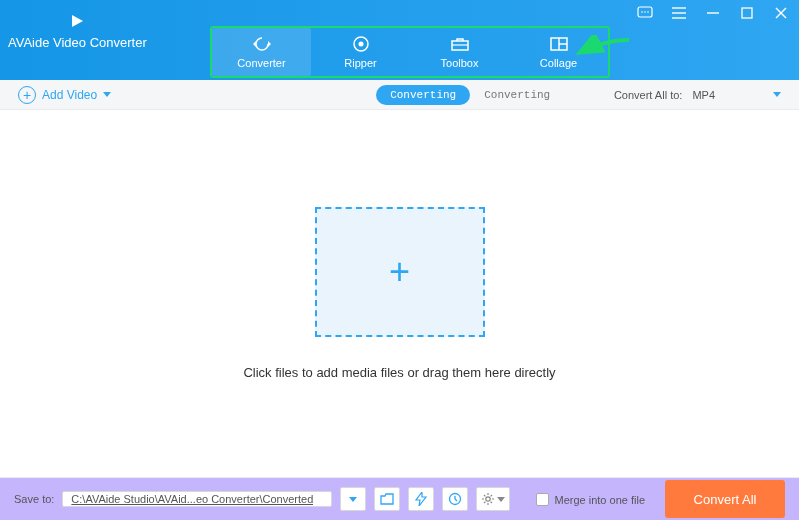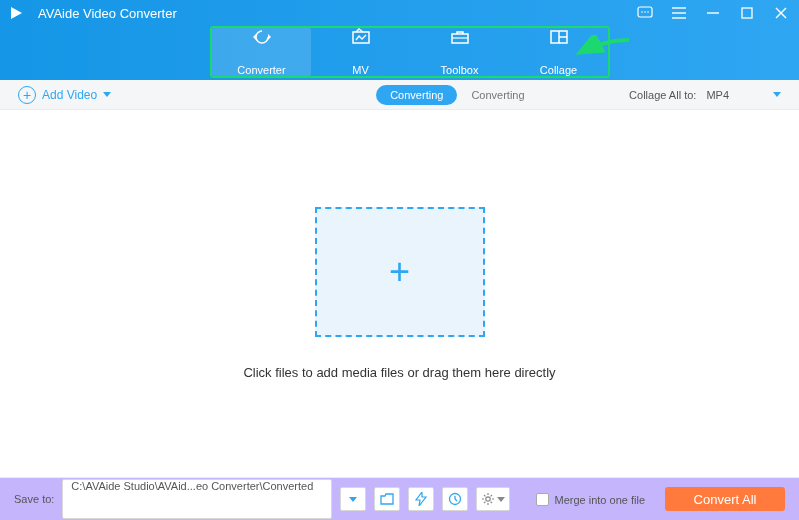--- a/index.html
+++ b/index.html
@@ -1,45 +1,45 @@
 <!DOCTYPE html>
 <html><head>
 <meta charset="utf-8">
 <style>
   * { box-sizing: border-box; margin: 0; padding: 0; font-family: -apple-system, BlinkMacSystemFont, "Segoe UI", Arial, sans-serif; }
   body { width: 799px; height: 520px; overflow: hidden; background: #fff; }
   .header { height: 80px; background: linear-gradient(90deg, #1596e6 0%, #2fa6f2 100%); display: flex; position: relative; }
-  .app-title { position: absolute; left: 8px; top: 5px; color: #fff; font-size: 13px; display: flex; align-items: center; gap: 14px; }
+  .app-title { position: absolute; left: 8px; top: 13px; color: #fff; font-size: 13px; display: flex; align-items: center; gap: 6px; flex-direction: column; }
   .logo-icon { width: 16px; height: 16px; display: inline-flex; align-items: center; justify-content: center; }
   .window-controls { position: absolute; right: 10px; top: 5px; display: flex; gap: 18px; align-items: center; }
   .win-ctrl { width: 16px; height: 16px; color: #fff; cursor: pointer; display: flex; align-items: center; justify-content: center; }
   .tabs-wrap { position: absolute; left: 210px; top: 26px; width: 400px; height: 52px; display: flex; border: 2px solid #1cd96f; border-radius: 3px; }
-  .tab { flex: 1; display: flex; flex-direction: column; align-items: center; justify-content: space-between; gap: 4px; color: #fff; font-size: 11px; cursor: pointer; }
+  .tab { flex: 1; display: flex; flex-direction: column; align-items: center; justify-content: center; gap: 4px; color: #fff; font-size: 11px; cursor: pointer; }
   .tab.active { background: rgba(255,255,255,0.15); border-radius: 2px; }
   .tab .tab-icon { width: 22px; height: 18px; display: flex; align-items: center; justify-content: center; }
   .annotation-arrow { position: absolute; right: 165px; top: 35px; pointer-events: none; }
   .subheader { height: 30px; background: #f5f6f8; border-bottom: 1px solid #ececec; display: flex; align-items: center; padding: 0 18px; }
   .add-files { display: flex; align-items: center; gap: 6px; color: #2fa6f2; font-size: 12px; cursor: pointer; }
   .plus-circle { width: 18px; height: 18px; border: 1.5px solid #2fa6f2; border-radius: 50%; display: flex; align-items: center; justify-content: center; font-size: 14px; line-height: 1; }
   .seg-tabs { margin-left: 265px; display: flex; align-items: center; gap: 0; }
-  .seg-tab { font-size: 11px; color: #777; padding: 4px 14px; border-radius: 12px; cursor: pointer; }
+  .seg-tab { font-size: 11px; color: #777; padding: 4px 14px; border-radius: 12px; cursor: pointer; font-family: Liberation Mono, monospace; }
   .seg-tab.active { background: #2fa6f2; color: #fff; }
   .convert-all-label { margin-left: auto; font-size: 11px; color: #555; display: flex; align-items: center; gap: 10px; }
-  .format-select { display: flex; align-items: center; gap: 44px; cursor: pointer; }
+  .format-select { display: flex; align-items: center; gap: 58px; cursor: pointer; }
   .main { height: 367px; display: flex; flex-direction: column; align-items: center; justify-content: center; gap: 28px; }
   .dropzone { width: 170px; height: 130px; border: 2px dashed #2fa6f2; background: #e9f4fd; display: flex; align-items: center; justify-content: center; cursor: pointer; }
   .dropzone .big-plus { color: #2fa6f2; font-size: 36px; font-weight: 200; }
   .hint { color: #333; font-size: 13px; }
   .footer { height: 43px; background: #c4b5fd; border-top: 1px solid #ececec; display: flex; align-items: center; padding: 0 14px; gap: 8px; }
   .save-label { font-size: 11px; color: #555; }
-  .path-box { width: 270px; height: 40px; border: 1px solid #d8d8d8; border-radius: 2px; display: flex; align-items: flex-start; padding: 0 8px; font-size: 11px; color: #555; background: #fff; }
+  .path-box { width: 270px; height: 16px; border: 1px solid #d8d8d8; border-radius: 2px; display: flex; align-items: center; padding: 0 8px; font-size: 11px; color: #555; background: #fff; text-decoration: underline; }
   .footer-btn { width: 26px; height: 24px; border: 1px solid #d8d8d8; border-radius: 2px; display: flex; align-items: center; justify-content: center; background: #fff; cursor: pointer; color: #2fa6f2; }
   .merge-wrap { margin-left: auto; display: flex; align-items: flex-end; gap: 6px; font-size: 11px; color: #555; margin-right: 12px; cursor: pointer; }
   .chk { width: 13px; height: 13px; border: 1px solid #aaa; border-radius: 2px; background: #fff; }
-  .convert-btn { width: 120px; height: 24px; background: #ff7a3c; color: #fff; border: none; border-radius: 3px; font-size: 13px; cursor: pointer; }
+  .convert-btn { width: 120px; height: 38px; background: #ff7a3c; color: #fff; border: none; border-radius: 3px; font-size: 13px; cursor: pointer; }
   .dd-caret { width: 0; height: 0; border-left: 4px solid transparent; border-right: 4px solid transparent; border-top: 5px solid currentColor; display: inline-block; }
 </style>
 </head>
 <body>
 
 <div class="header">
   <div class="app-title">
     <span class="logo-icon">
       <svg width="16" height="16" viewBox="0 0 16 16">
           <polygon points="3,2 14,8 3,14" fill="#fff"></polygon>
@@ -89,26 +89,25 @@
             <path d="M11 3 A6 6 0 1 0 17 9" fill="none" stroke="#fff" stroke-width="1.5"></path>
             <polygon points="17,6 17,12 20,9" fill="#fff"></polygon>
             <polygon points="5,6 5,12 2,9" fill="#fff"></polygon>
           </svg>
       </span>
       <span>Converter</span>
     </div>
     <div class="tab">
       <span class="tab-icon">
         <svg width="22" height="18" viewBox="0 0 22 18">
-            <rect x="3" y="4" width="16" height="11" fill="none" stroke="#fff" stroke-width="1.5"></rect>
-            <polyline points="6,4 9,1 13,4" fill="none" stroke="#fff" stroke-width="1.5"></polyline>
-            <polyline points="6,12 9,8 12,11 16,7" fill="none" stroke="#fff" stroke-width="1.3"></polyline>
-          </svg>
-      </span>
-      <span>MV</span>
+            <circle cx="11" cy="9" r="7" fill="none" stroke="#fff" stroke-width="1.5"></circle>
+            <circle cx="11" cy="9" r="2.5" fill="#fff"></circle>
+          </svg>
+      </span>
+      <span>Ripper</span>
     </div>
     <div class="tab">
       <span class="tab-icon">
         <svg width="22" height="18" viewBox="0 0 22 18">
             <rect x="3" y="6" width="16" height="9" fill="none" stroke="#fff" stroke-width="1.5"></rect>
             <path d="M8 6 V4 H14 V6" fill="none" stroke="#fff" stroke-width="1.5"></path>
             <line x1="3" y1="10" x2="19" y2="10" stroke="#fff" stroke-width="1.2"></line>
           </svg>
       </span>
       <span>Toolbox</span>
@@ -139,21 +138,21 @@
   <div class="add-files">
     <span class="plus-circle">+</span>
     <span>Add Video</span>
     <span class="dd-caret" style="color:#2fa6f2"></span>
   </div>
   <div class="seg-tabs">
     <div class="seg-tab active">Converting</div>
     <div class="seg-tab">Converting</div>
   </div>
   <div class="convert-all-label">
-    <span>Collage All to:</span>
+    <span>Convert All to:</span>
     <span class="format-select">
       <span>MP4</span>
       <span class="dd-caret" style="color:#2fa6f2"></span>
     </span>
   </div>
 </div>
 
 <div class="main">
   <div class="dropzone">
     <span class="big-plus">+</span>

